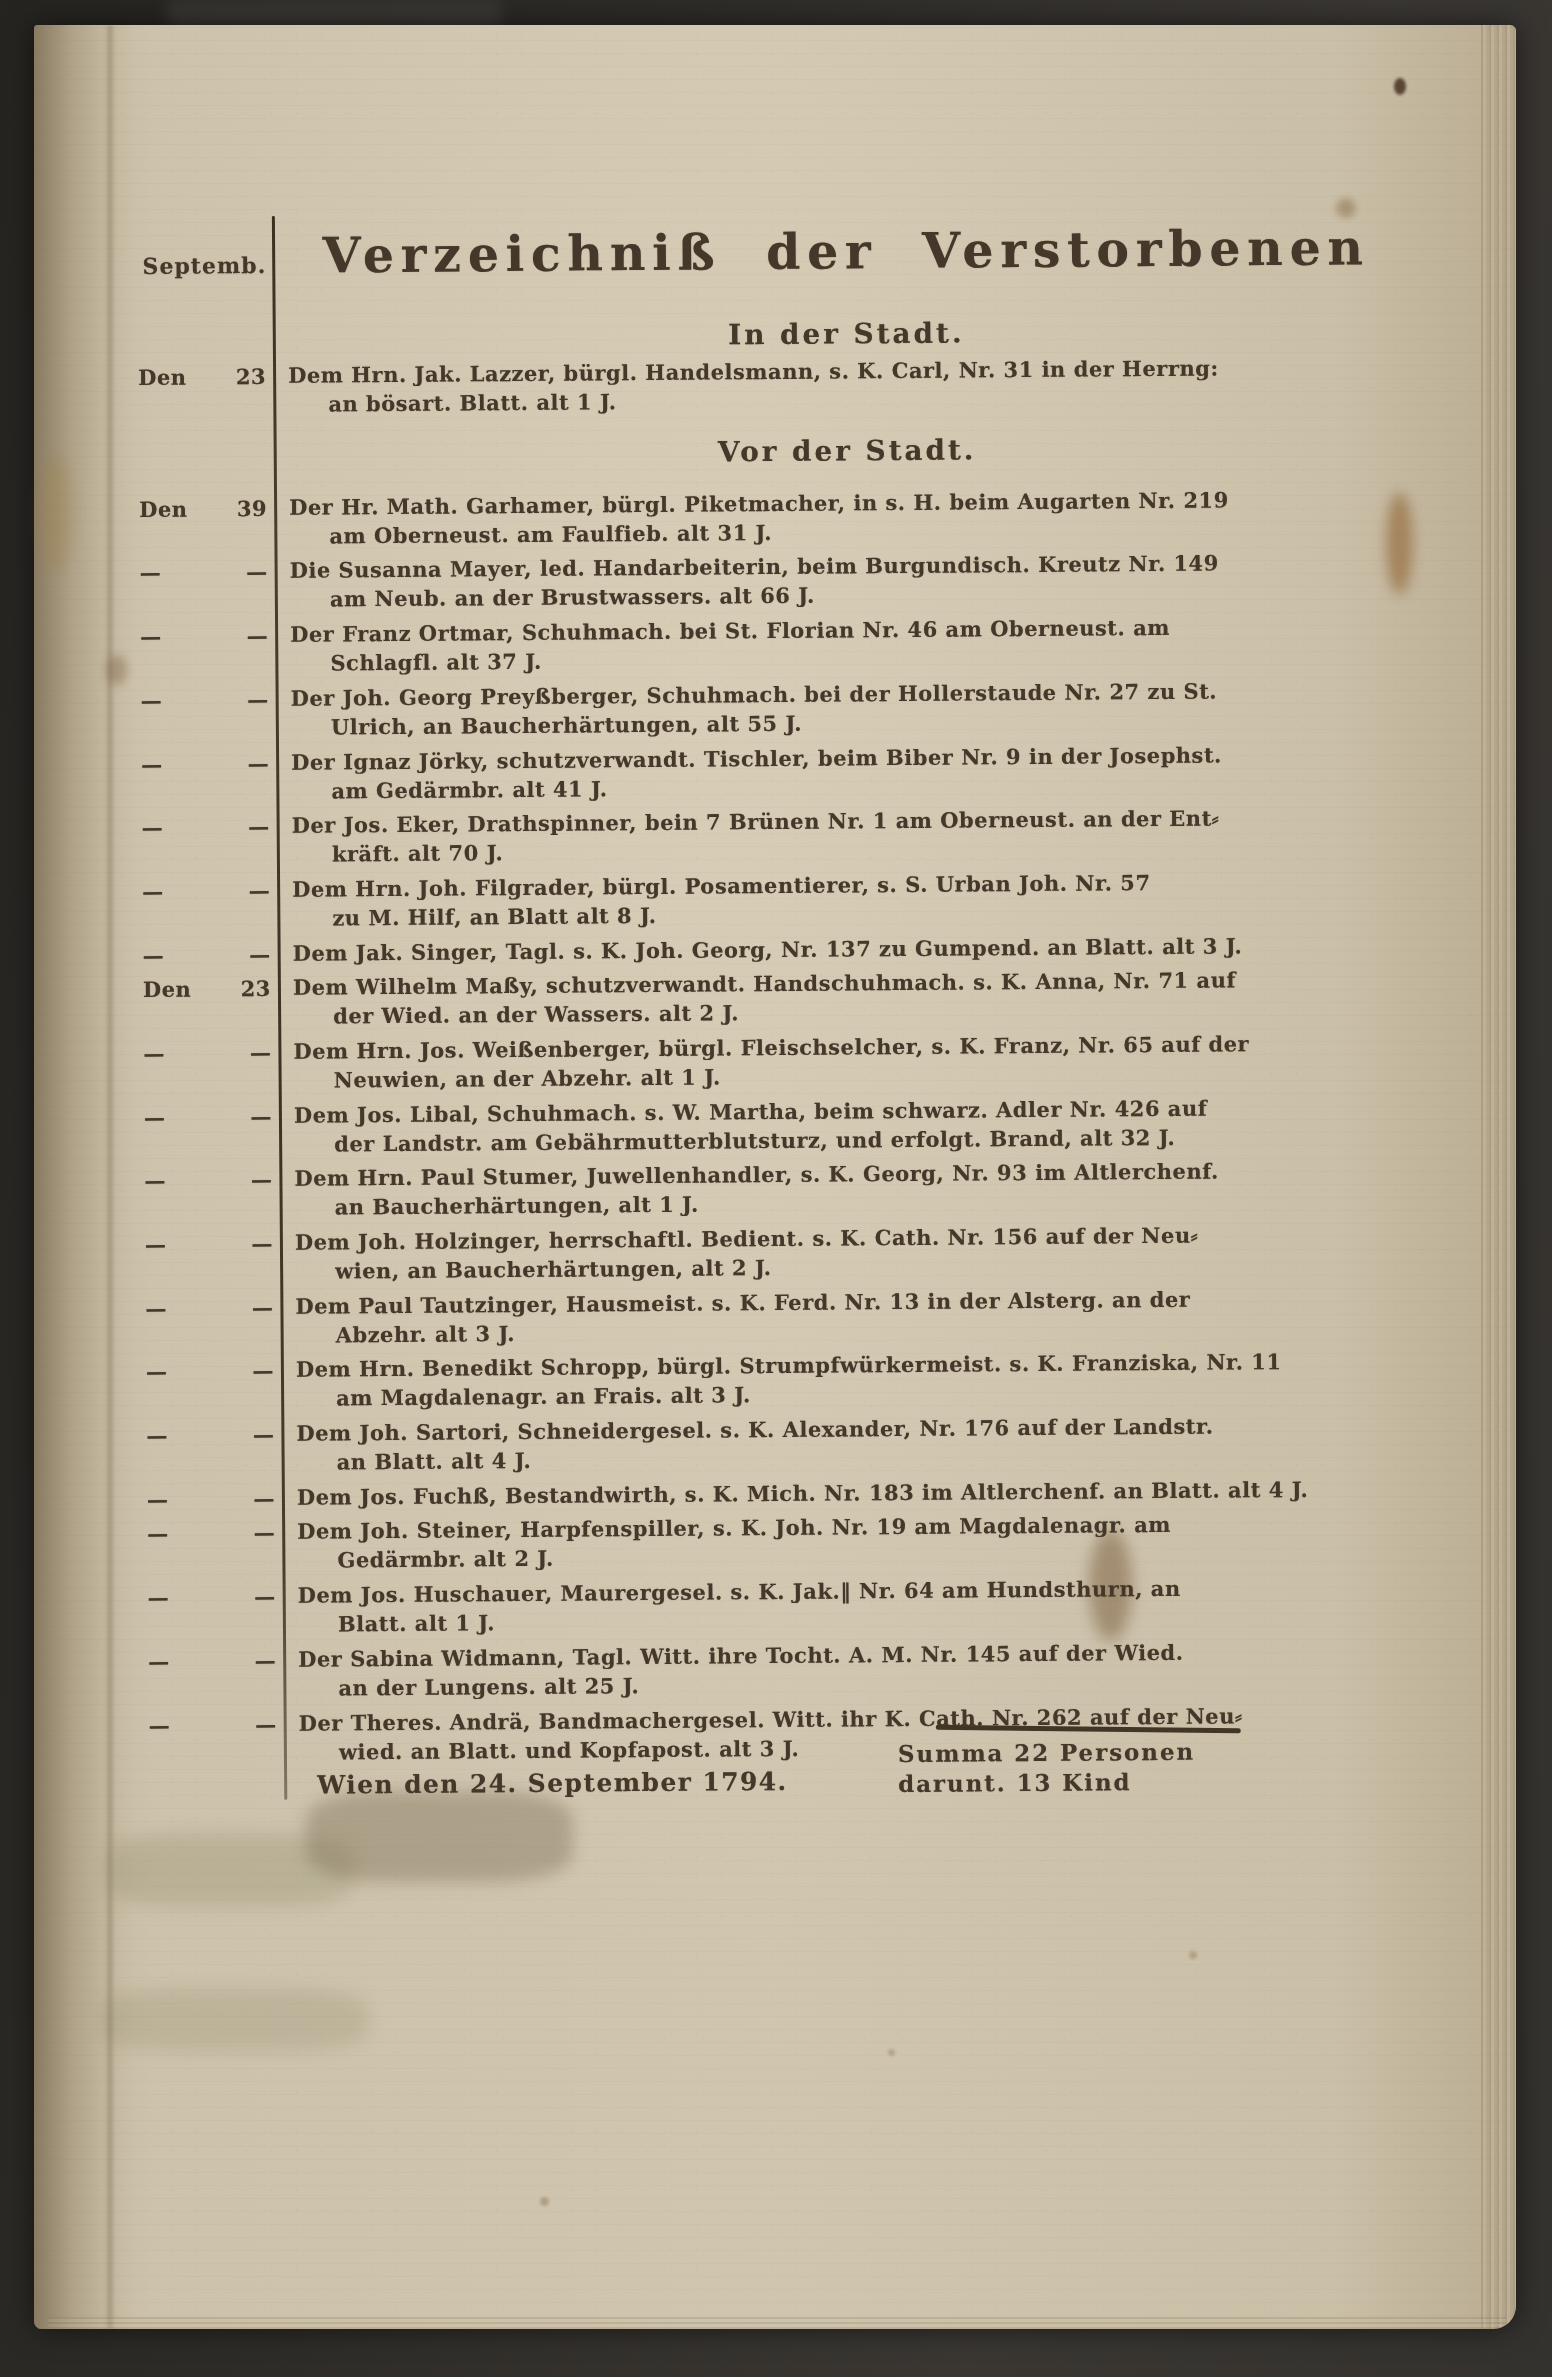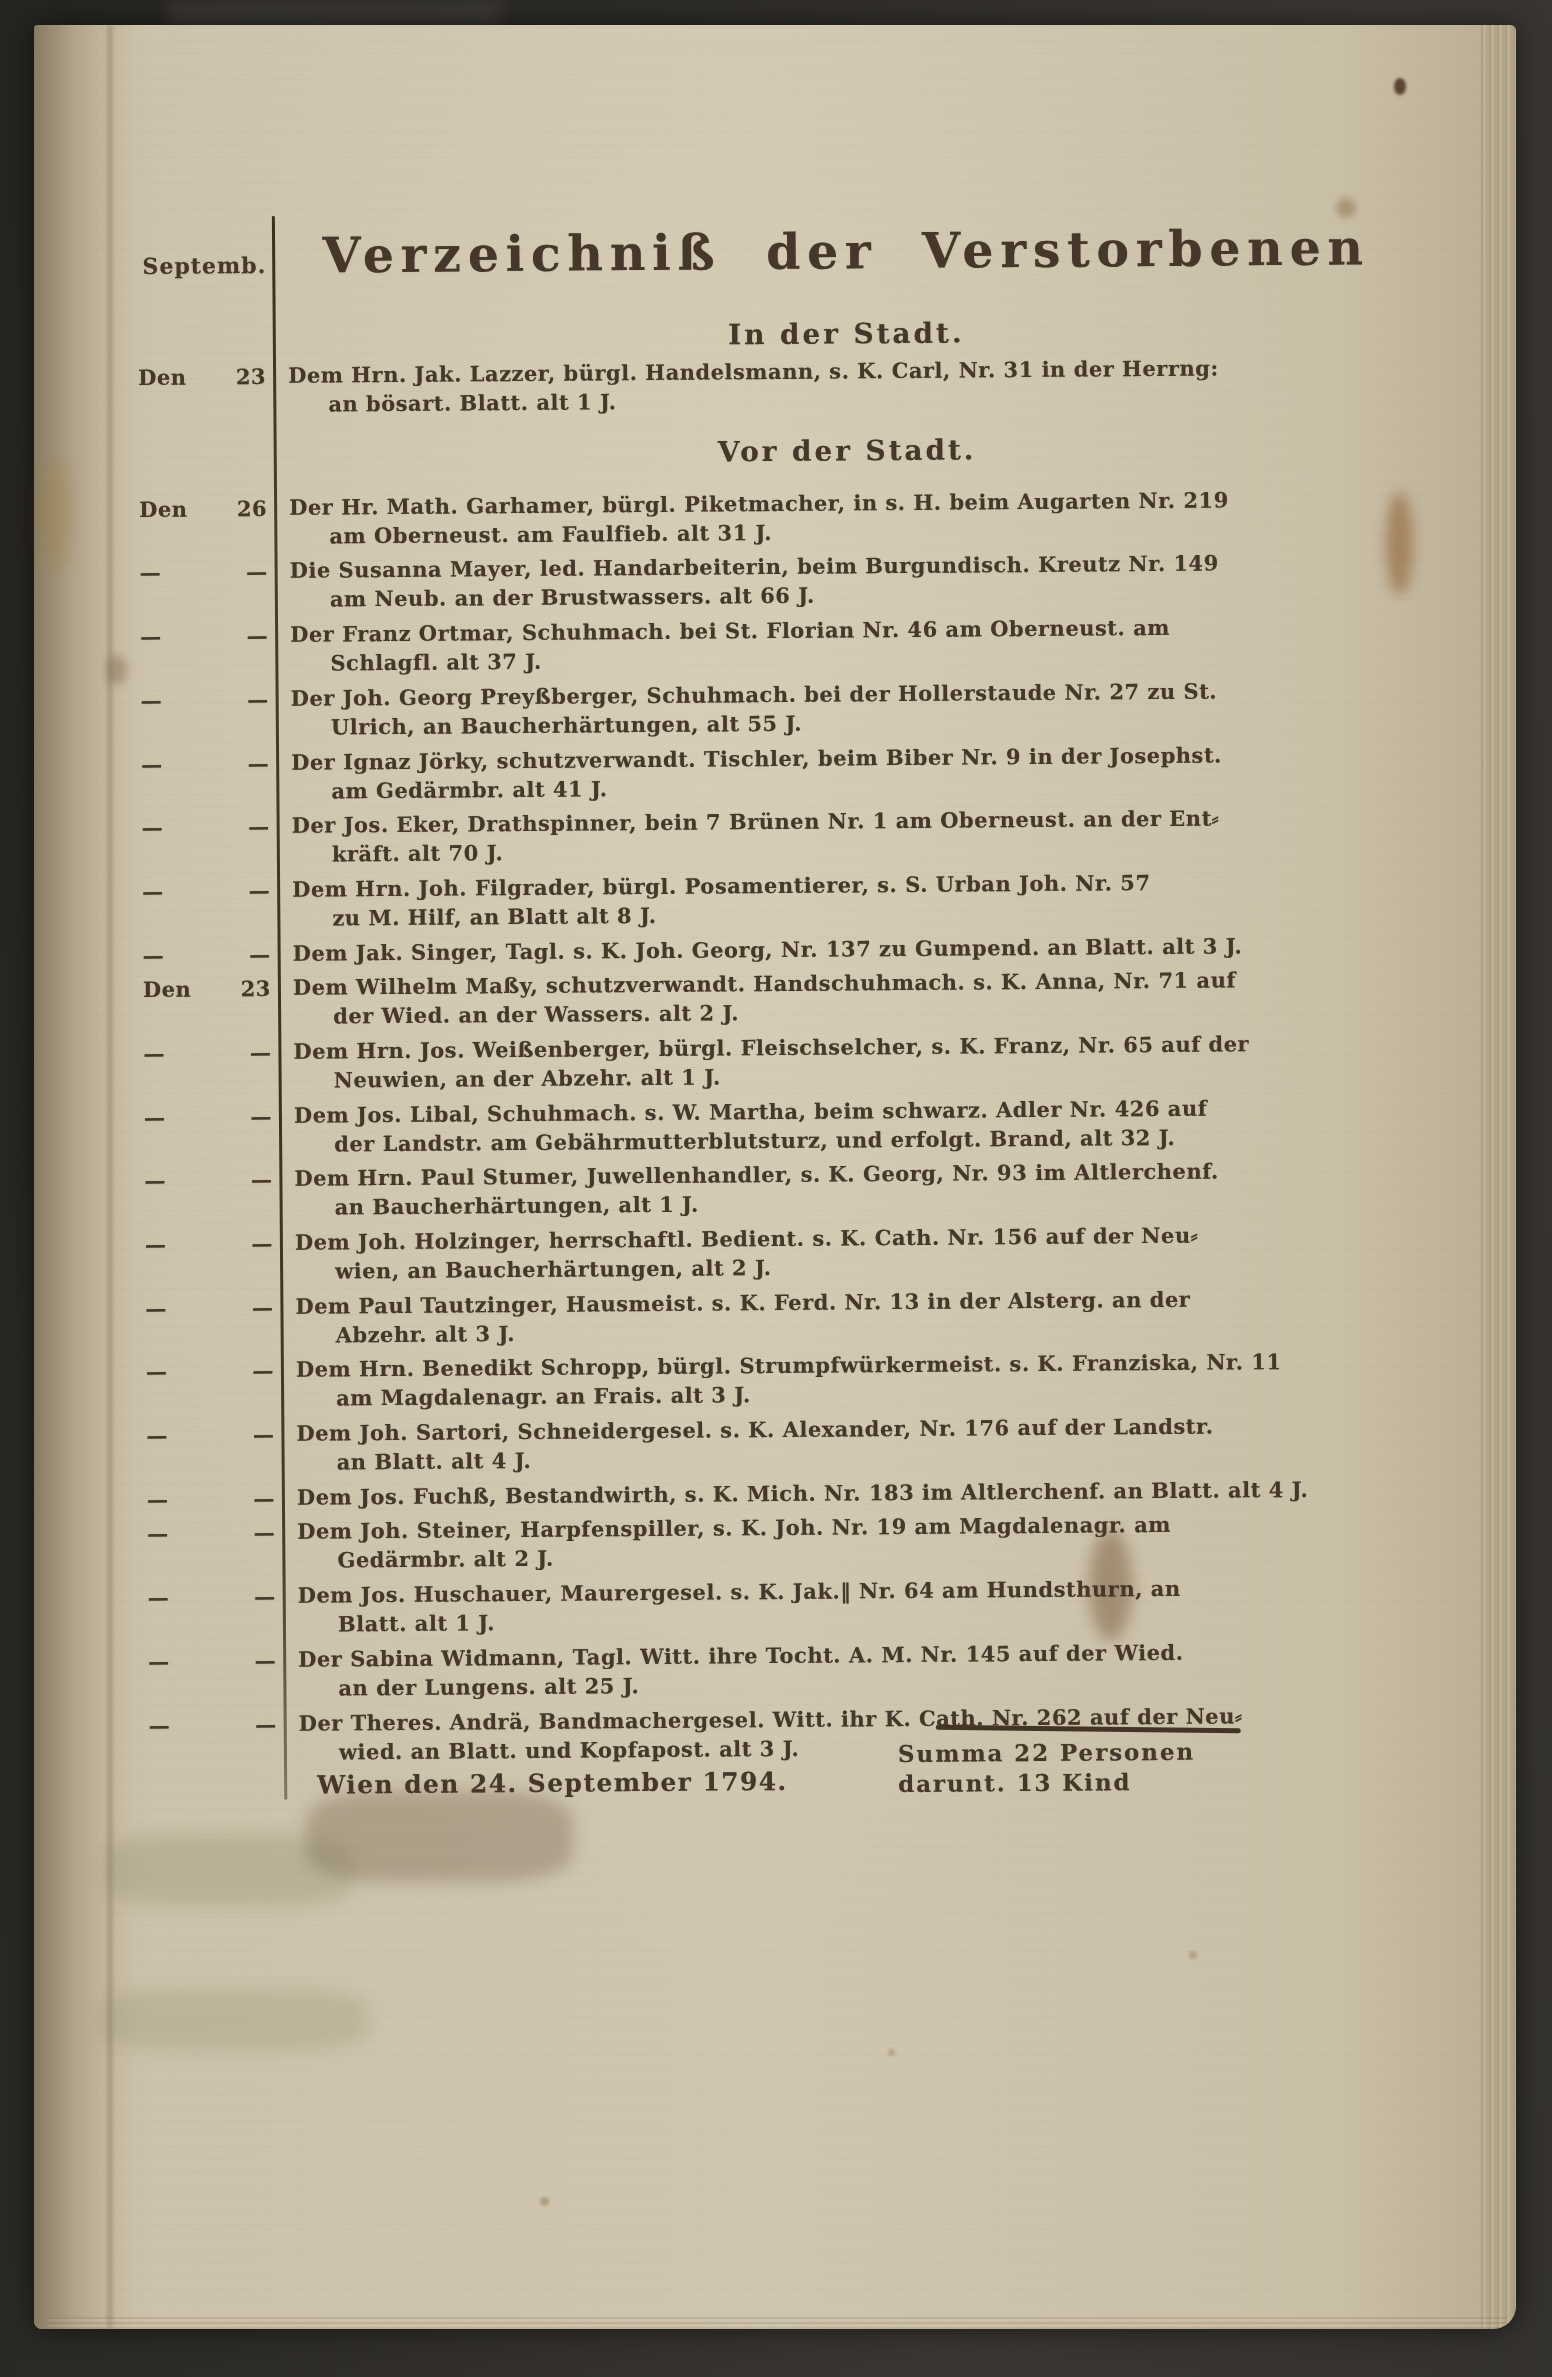--- a/index.html
+++ b/index.html
@@ -121,21 +121,21 @@
           </span>
         <span class="etext">Dem Hrn. Jak. Lazzer, bürgl. Handelsmann, s. K. Carl, Nr. 31 in der Herrng:
 an bösart. Blatt. alt 1 J.</span>
       </div>
 
       <div class="sect second">Vor der Stadt.</div>
 
       <div class="entry">
         <span class="marker">
             <span>Den</span>
-            <span>26</span>
+            <span>39</span>
           </span>
         <span class="etext">Der Hr. Math. Garhamer, bürgl. Piketmacher, in s. H. beim Augarten Nr. 219
 am Oberneust. am Faulfieb. alt 31 J.</span>
       </div>
       <div class="entry">
         <span class="marker">
             <span>—</span>
             <span>—</span>
           </span>
         <span class="etext">Die Susanna Mayer, led. Handarbeiterin, beim Burgundisch. Kreutz Nr. 149

